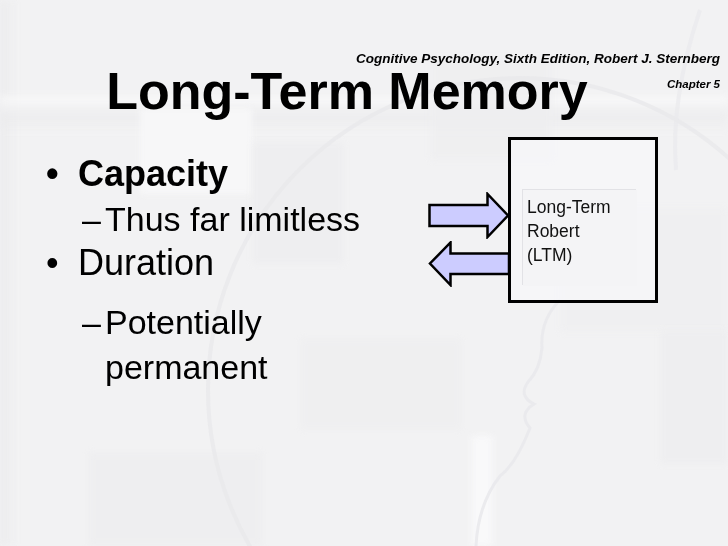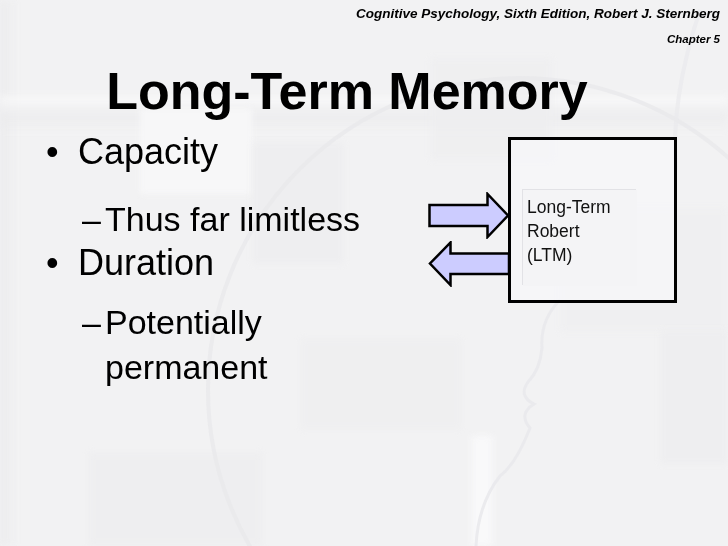--- a/index.html
+++ b/index.html
@@ -20,40 +20,40 @@
   .bg-r2{left:252px;top:142px;width:92px;height:122px;background:#ededef;opacity:.7;}
   .bg-r3{left:300px;top:338px;width:162px;height:92px;background:#ededef;opacity:.55;}
   .bg-r4{left:88px;top:452px;width:175px;height:94px;background:#ececee;opacity:.55;}
   .bg-r5{left:430px;top:58px;width:122px;height:102px;background:#eeeef0;opacity:.7;}
   .bg-r6{left:560px;top:208px;width:168px;height:124px;background:#efeff1;opacity:.8;}
   .bg-r7{left:660px;top:330px;width:68px;height:134px;background:#ededef;opacity:.7;}
   .bg-r8{left:472px;top:436px;width:20px;height:110px;background:#fafafb;opacity:.9;}
   .bg svg{position:absolute;left:0;top:0;}
   
   .hdr{position:absolute;top:5px;right:8px;text-align:right;line-height:1.28;}
-  .hdr-l1{font-size:13.5px;font-weight:bold;font-style:italic;}
+  .hdr-l1{font-size:13.5px;font-weight:bold;font-style:italic;margin-top:45px;}
   .hdr-l2{font-size:11.5px;font-weight:bold;font-style:italic;margin-top:10px;}
   
   .title{position:absolute;left:0;top:61px;width:694px;text-align:center;
     font-size:52px;font-weight:bold;letter-spacing:0;}
   
   .line{position:absolute;white-space:nowrap;}
   .line .mk{display:inline-block;vertical-align:top;}
   .line .tx{display:inline-block;vertical-align:top;}
   .lv1{font-size:36px;line-height:1.12;}
   .lv1 .mk{width:32px;}
   .lv2{font-size:34px;line-height:1.33;}
   .lv2 .mk{width:23px;}
-  .b1{left:46px;top:132px;}
+  .b1{left:46px;top:154px;font-weight:bold;}
   .s1{left:82px;top:197px;}
   .b2{left:46px;top:243px;}
   .s2{left:82px;top:300px;white-space:normal;}
   .s2 .tx{width:185px;}
   
-  .ltm-box{position:absolute;left:508px;top:137px;width:169px;height:166px;
+  .ltm-box{position:absolute;left:508px;top:137px;width:150px;height:166px;
     box-sizing:border-box;border:3px solid #000;background:rgba(247,247,249,.72);}
   .ltm-patch{position:absolute;left:12px;top:50px;width:114px;height:96px;
     background:#f4f4f6;box-shadow:-1px -1px 0 #e2e2e6;}
   .ltm-text{position:absolute;left:16px;top:55px;font-size:17.5px;line-height:24px;color:#111;}
   .arrow{position:absolute;}
   .arrow-in{left:428px;top:192px;}
   .arrow-out{left:428px;top:241px;}
   .arrow path{stroke:#000;stroke-width:2.5;stroke-linejoin:miter;}
 </style>
 </head>

